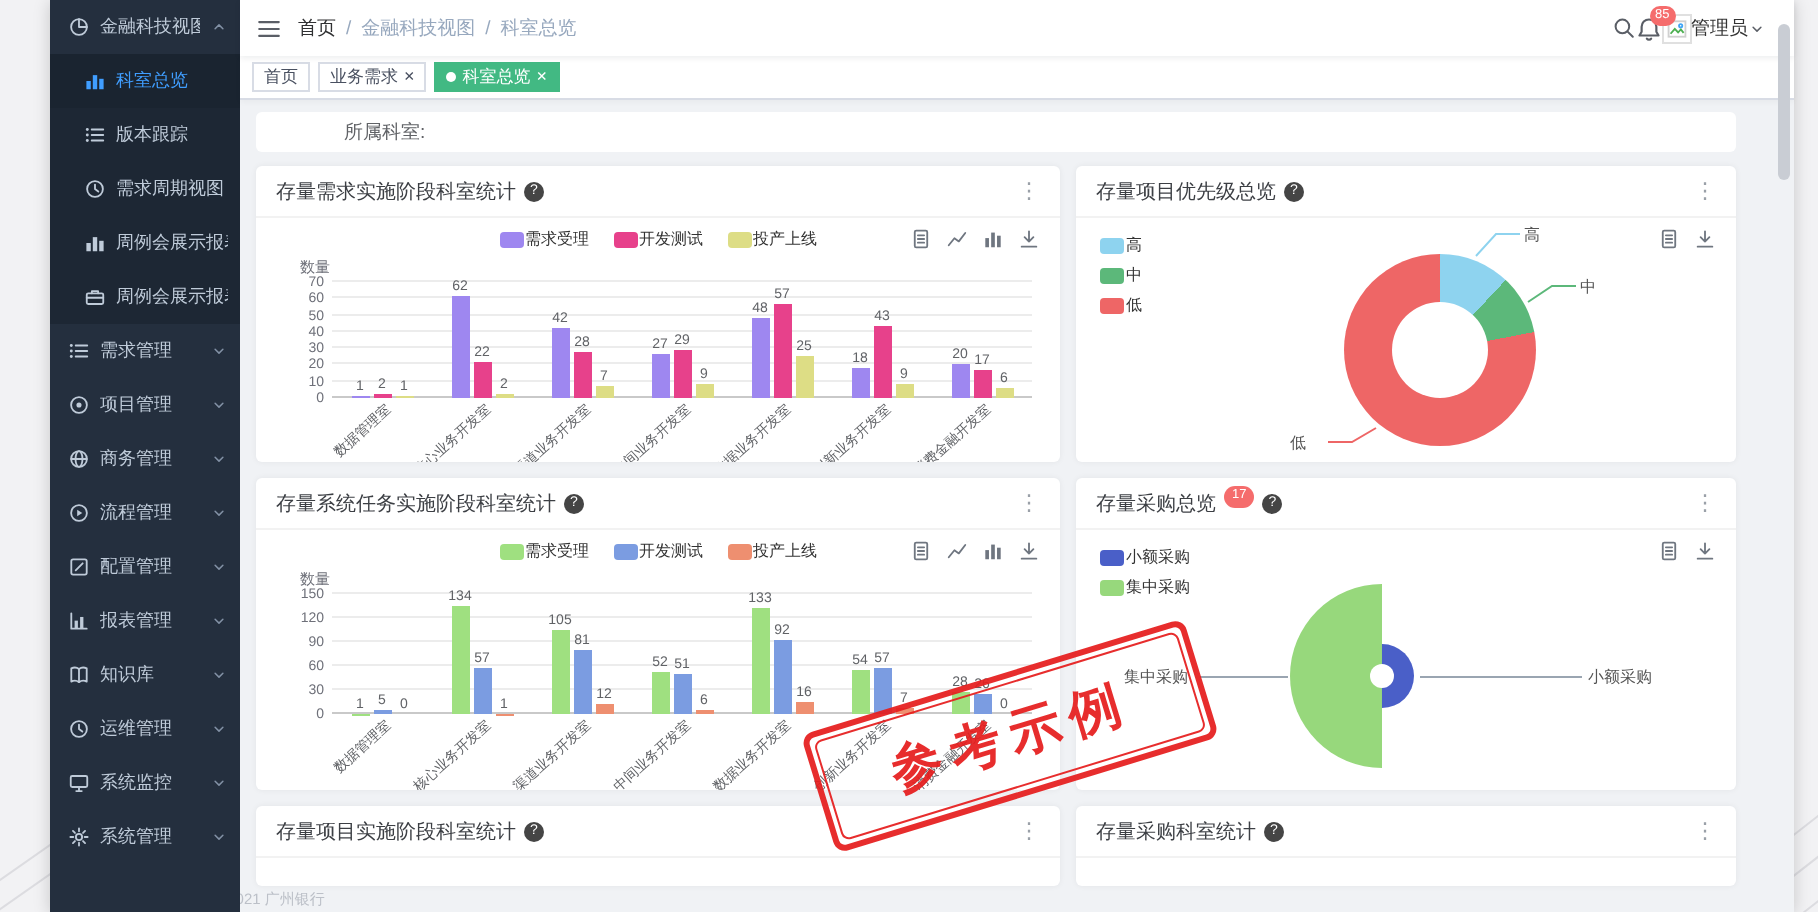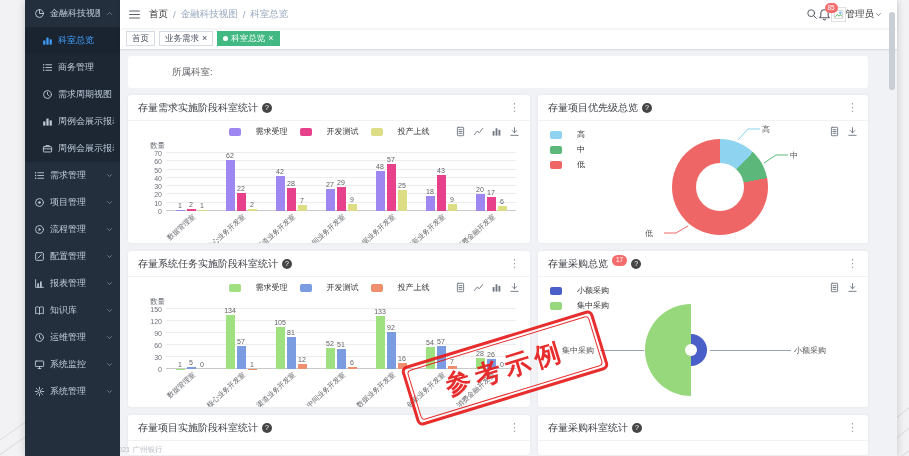--- a/index.html
+++ b/index.html
@@ -44,21 +44,21 @@
   .tabsbar { height: 22px; background: #fff; border-bottom: 1px solid #d8dce5; display: flex;
              align-items: center; gap: 4px; padding: 0 6px; flex-shrink: 0;
              box-shadow: 0 1px 3px rgba(0,0,0,.04); z-index: 2; }
   .tab { display: inline-flex; align-items: center; gap: 3px; height: 15px; padding: 0 5px;
          border: 1px solid #d8dce5; background: #fff; color: #495060; font-size: 8.5px; cursor: pointer; }
   .tab.active { background: #42b983; border-color: #42b983; color: #fff; }
   .tab .dot { width: 5px; height: 5px; border-radius: 50%; background: #fff; }
   .tab .x { font-size: 9px; line-height: 1; }
 
   .content { flex: 1; padding: 6px 8px 0; position: relative; overflow: hidden; }
-  .filter-card { width: 740px; height: 32px; background: #fff; border-radius: 3px; display: flex;
+  .filter-card { width: 740px; height: 20px; background: #fff; border-radius: 3px; display: flex;
                  align-items: center; gap: 8px; padding-left: 44px; margin-bottom: 7px; }
   .filter-card label { font-size: 9.5px; color: #606266; }
   .select { width: 150px; height: 20px; border: 1px solid #dcdfe6; border-radius: 3px; background: #fff;
             display: flex; align-items: center; justify-content: space-between; padding: 0 7px;
             font-size: 9.5px; color: #606266; cursor: pointer; }
   .sel-caret { color: #c0c4cc; display: flex; }
 
   .grid { display: grid; grid-template-columns: 402px 330px; gap: 8px; }
   .card { background: #fff; border-radius: 3px; box-shadow: 0 0 3px rgba(0,0,0,.06); overflow: hidden; }
   .r1 { height: 148px; } .r2 { height: 156px; } .r3 { height: 40px; }
@@ -67,21 +67,21 @@
   .card-title { font-size: 10px; color: #3c3f44; }
   .help { width: 10px; height: 10px; border-radius: 50%; background: #454545; color: #fff; font-size: 7px;
           display: flex; align-items: center; justify-content: center; flex-shrink: 0; cursor: pointer; }
   .count-badge { background: #f56c6c; color: #fff; font-size: 6.5px; line-height: 1; padding: 2px 4px;
                  border-radius: 7px; transform: translateY(-3px); }
   .more { margin-left: auto; color: #9aa0a8; font-size: 11px; cursor: pointer; }
   .card-bd { position: relative; height: calc(100% - 26px); }
 
   .legend { position: absolute; top: 5px; left: 40px; right: 40px; display: flex;
             justify-content: center; gap: 12px; align-items: center; }
-  .lg-item { display: flex; align-items: center; gap: 15px; font-size: 8px; color: #333; cursor: pointer; }
+  .lg-item { display: flex; align-items: center; gap: 1px; font-size: 8px; color: #333; cursor: pointer; }
   .lg-chip { width: 12px; height: 8px; border-radius: 2px; }
   .pie-legend { position: absolute; top: 8px; left: 12px; display: flex; flex-direction: column; gap: 4px; }
   .toolbar { position: absolute; top: 5px; right: 10px; display: flex; gap: 7px; color: #6f7680; }
   .toolbar span { display: flex; cursor: pointer; }
   .ylab { position: absolute; font-size: 7.5px; color: #6e7079; }
   .plot { position: absolute; }
   .gline { position: absolute; left: 0; right: 0; height: 1px; background: #ececec; }
   .gline.zero { background: #c9c9c9; }
   .ytick { position: absolute; right: 100%; margin-right: 4px; font-size: 7px; color: #6e7079; }
   .groups { position: absolute; left: 0; right: 0; top: 0; bottom: 0; display: flex; }
@@ -151,21 +151,21 @@
         </div>
         <div class="side-item">
           <span style="display: flex;">
             <svg width="11" height="11" viewBox="0 0 12 12" fill="none" stroke="currentColor" stroke-width="1" stroke-linecap="round" stroke-linejoin="round">
               <path d="M4.2 3h6.3M4.2 6h6.3M4.2 9h6.3"></path>
               <circle cx="1.8" cy="3" r=".8" fill="currentColor" stroke="none"></circle>
               <circle cx="1.8" cy="6" r=".8" fill="currentColor" stroke="none"></circle>
               <circle cx="1.8" cy="9" r=".8" fill="currentColor" stroke="none"></circle>
             </svg>
           </span>
-          <span class="lbl">商务管理</span>
+          <span class="lbl">版本跟踪</span>
         </div>
         <div class="side-item">
           <span style="display: flex;">
             <svg width="11" height="11" viewBox="0 0 12 12" fill="none" stroke="currentColor" stroke-width="1" stroke-linecap="round" stroke-linejoin="round">
               <circle cx="6" cy="6" r="4.3"></circle>
               <path d="M6 3.6V6l1.8 1.4"></path>
             </svg>
           </span>
           <span class="lbl">需求周期视图</span>
         </div>
@@ -206,20 +206,35 @@
         </span>
       </div>
       <div class="side-item">
         <span style="display: flex;">
           <svg width="11" height="11" viewBox="0 0 12 12" fill="none" stroke="currentColor" stroke-width="1" stroke-linecap="round" stroke-linejoin="round">
             <circle cx="6" cy="6" r="4.3"></circle>
             <circle cx="6" cy="6" r="1.4" fill="currentColor" stroke="none"></circle>
           </svg>
         </span>
         <span class="lbl">项目管理</span>
+        <span class="caret">
+          <svg width="9" height="9" viewBox="0 0 12 12" fill="none" stroke="currentColor" stroke-width="1" stroke-linecap="round" stroke-linejoin="round">
+            <path d="M3.4 4.8L6 7.4l2.6-2.6"></path>
+          </svg>
+        </span>
+      </div>
+      <div class="side-item">
+        <span style="display: flex;">
+          <svg width="11" height="11" viewBox="0 0 12 12" fill="none" stroke="currentColor" stroke-width="1" stroke-linecap="round" stroke-linejoin="round">
+            <circle cx="6" cy="6" r="4.3"></circle>
+            <ellipse cx="6" cy="6" rx="1.9" ry="4.3"></ellipse>
+            <path d="M1.8 6h8.4"></path>
+          </svg>
+        </span>
+        <span class="lbl">商务管理</span>
         <span class="caret">
           <svg width="9" height="9" viewBox="0 0 12 12" fill="none" stroke="currentColor" stroke-width="1" stroke-linecap="round" stroke-linejoin="round">
             <path d="M3.4 4.8L6 7.4l2.6-2.6"></path>
           </svg>
         </span>
       </div>
       <div class="side-item">
         <span style="display: flex;">
           <svg width="11" height="11" viewBox="0 0 12 12" fill="none" stroke="currentColor" stroke-width="1" stroke-linecap="round" stroke-linejoin="round">
             <circle cx="6" cy="6" r="4.3"></circle>

